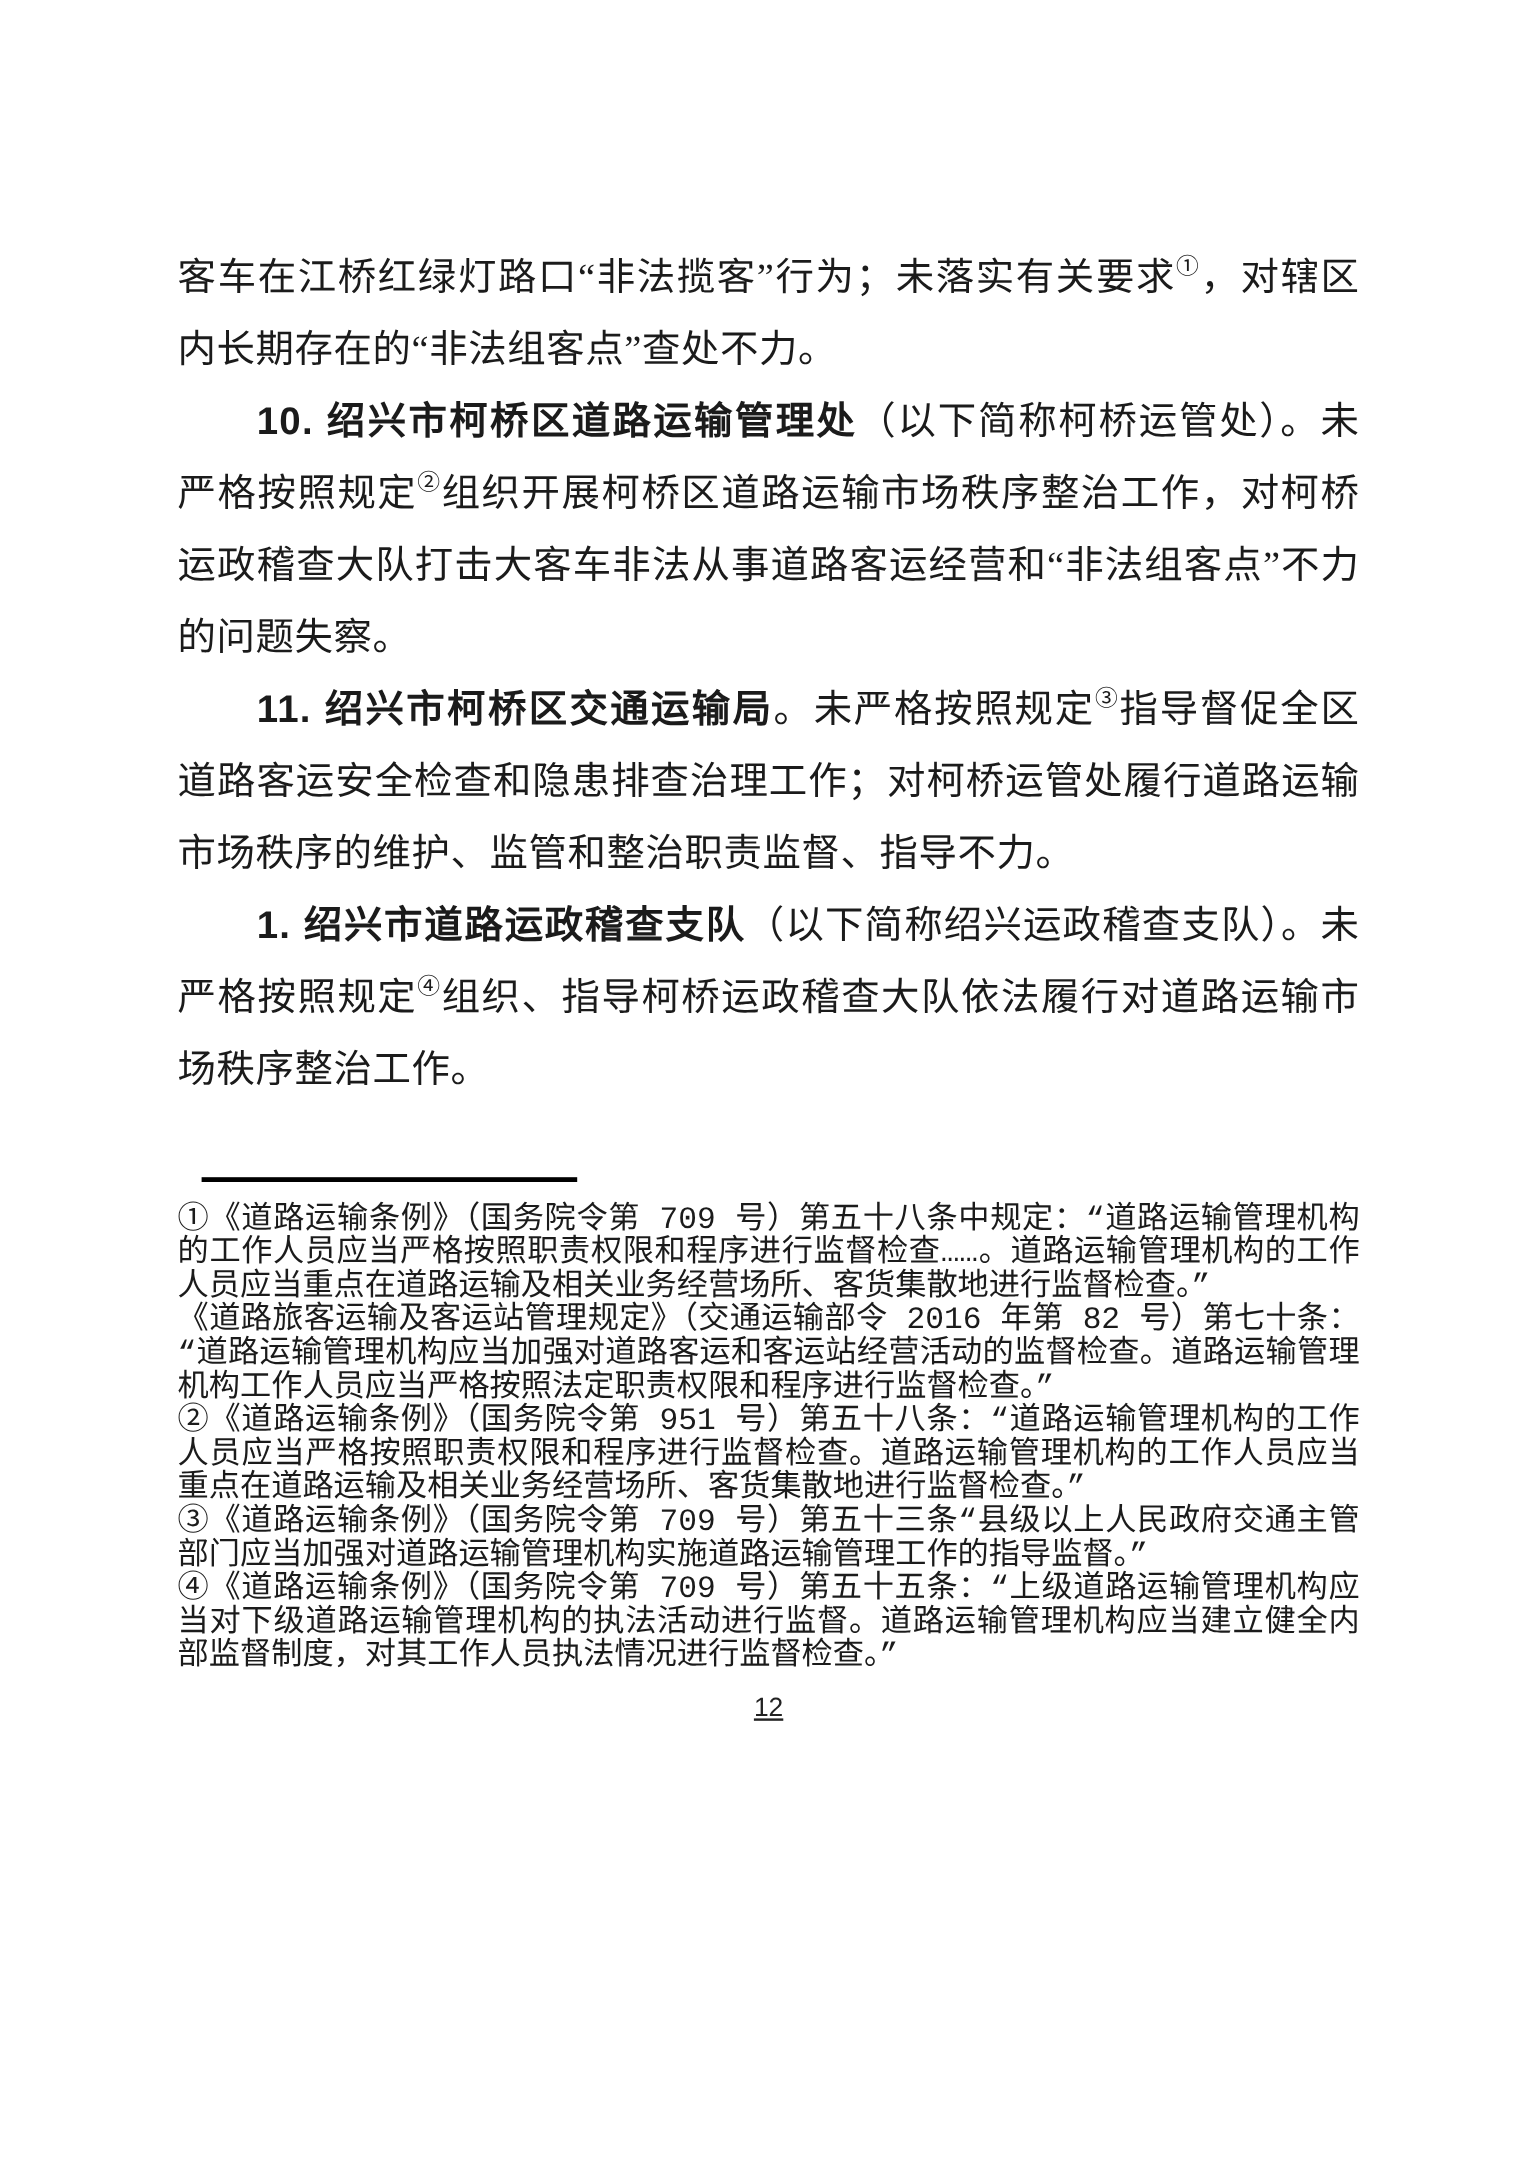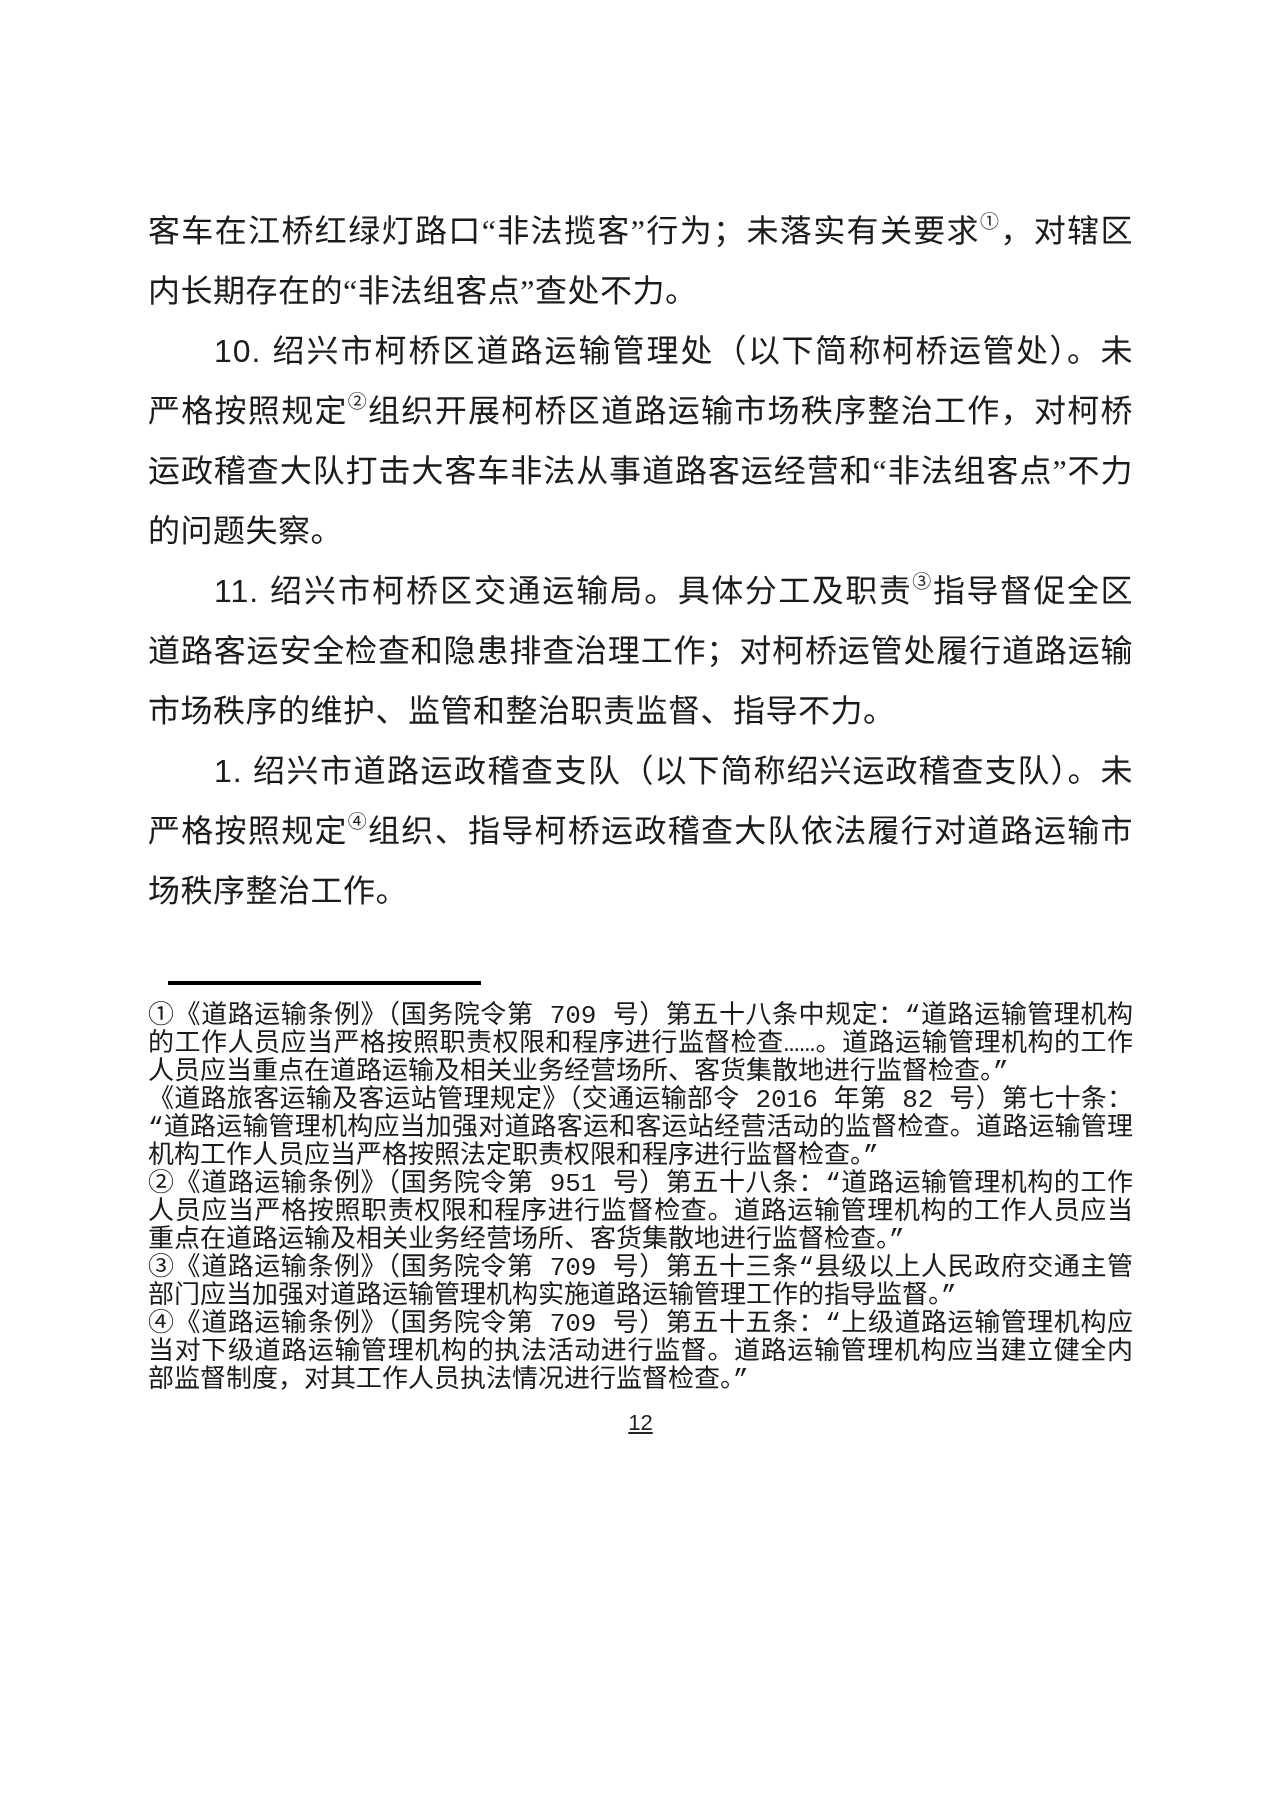--- a/index.html
+++ b/index.html
@@ -26,21 +26,21 @@
     font-size: 32px;
     line-height: 60px;
     text-align: justify;
     letter-spacing: 0.5px;
   }
   .body-text p {
     margin: 0;
   }
   .body-text p.indent { text-indent: 66px; }
   .run-bold {
-    font-weight: 400;
+    font-weight: 700;
     font-family: "Liberation Sans", "DejaVu Sans", sans-serif;
     letter-spacing: 1px;
   }
   sup.fn-ref {
     font-size: 19px;
     line-height: 0;
     vertical-align: 14px;
   }
   
   .fn-separator {
@@ -73,21 +73,21 @@
 </style>
 </head>
 <body>
 
 <div class="page">
   <div class="content">
 
     <div class="body-text">
         <p><span>客车在江桥红绿灯路口“非法揽客”行为；未落实有关要求</span><sup class="fn-ref">①</sup><span>，对辖区内长期存在的“非法组客点”查处不力。</span></p>
         <p class="indent"><span class="run-bold">10. 绍兴市柯桥区道路运输管理处</span><span>（以下简称柯桥运管处）。未严格按照规定</span><sup class="fn-ref">②</sup><span>组织开展柯桥区道路运输市场秩序整治工作，对柯桥运政稽查大队打击大客车非法从事道路客运经营和“非法组客点”不力的问题失察。</span></p>
-        <p class="indent"><span class="run-bold">11. 绍兴市柯桥区交通运输局</span><span>。具体分工及职责</span><sup class="fn-ref">③</sup><span>指导督促全区道路客运安全检查和隐患排查治理工作；对柯桥运管处履行道路运输市场秩序的维护、监管和整治职责监督、指导不力。</span></p>
+        <p class="indent"><span class="run-bold">11. 绍兴市柯桥区交通运输局</span><span>。未严格按照规定</span><sup class="fn-ref">③</sup><span>指导督促全区道路客运安全检查和隐患排查治理工作；对柯桥运管处履行道路运输市场秩序的维护、监管和整治职责监督、指导不力。</span></p>
         <p class="indent"><span class="run-bold">1. 绍兴市道路运政稽查支队</span><span>（以下简称绍兴运政稽查支队）。未严格按照规定</span><sup class="fn-ref">④</sup><span>组织、指导柯桥运政稽查大队依法履行对道路运输市场秩序整治工作。</span></p>
       </div>
 
     <div class="fn-separator"></div>
 
     <div class="footnotes">
         <p>①《道路运输条例》（国务院令第 709 号）第五十八条中规定：“道路运输管理机构的工作人员应当严格按照职责权限和程序进行监督检查……。道路运输管理机构的工作人员应当重点在道路运输及相关业务经营场所、客货集散地进行监督检查。”</p>
         <p>《道路旅客运输及客运站管理规定》（交通运输部令 2016 年第 82 号）第七十条：“道路运输管理机构应当加强对道路客运和客运站经营活动的监督检查。道路运输管理机构工作人员应当严格按照法定职责权限和程序进行监督检查。”</p>
         <p>②《道路运输条例》（国务院令第 951 号）第五十八条：“道路运输管理机构的工作人员应当严格按照职责权限和程序进行监督检查。道路运输管理机构的工作人员应当重点在道路运输及相关业务经营场所、客货集散地进行监督检查。”</p>
         <p>③《道路运输条例》（国务院令第 709 号）第五十三条“县级以上人民政府交通主管部门应当加强对道路运输管理机构实施道路运输管理工作的指导监督。”</p>

